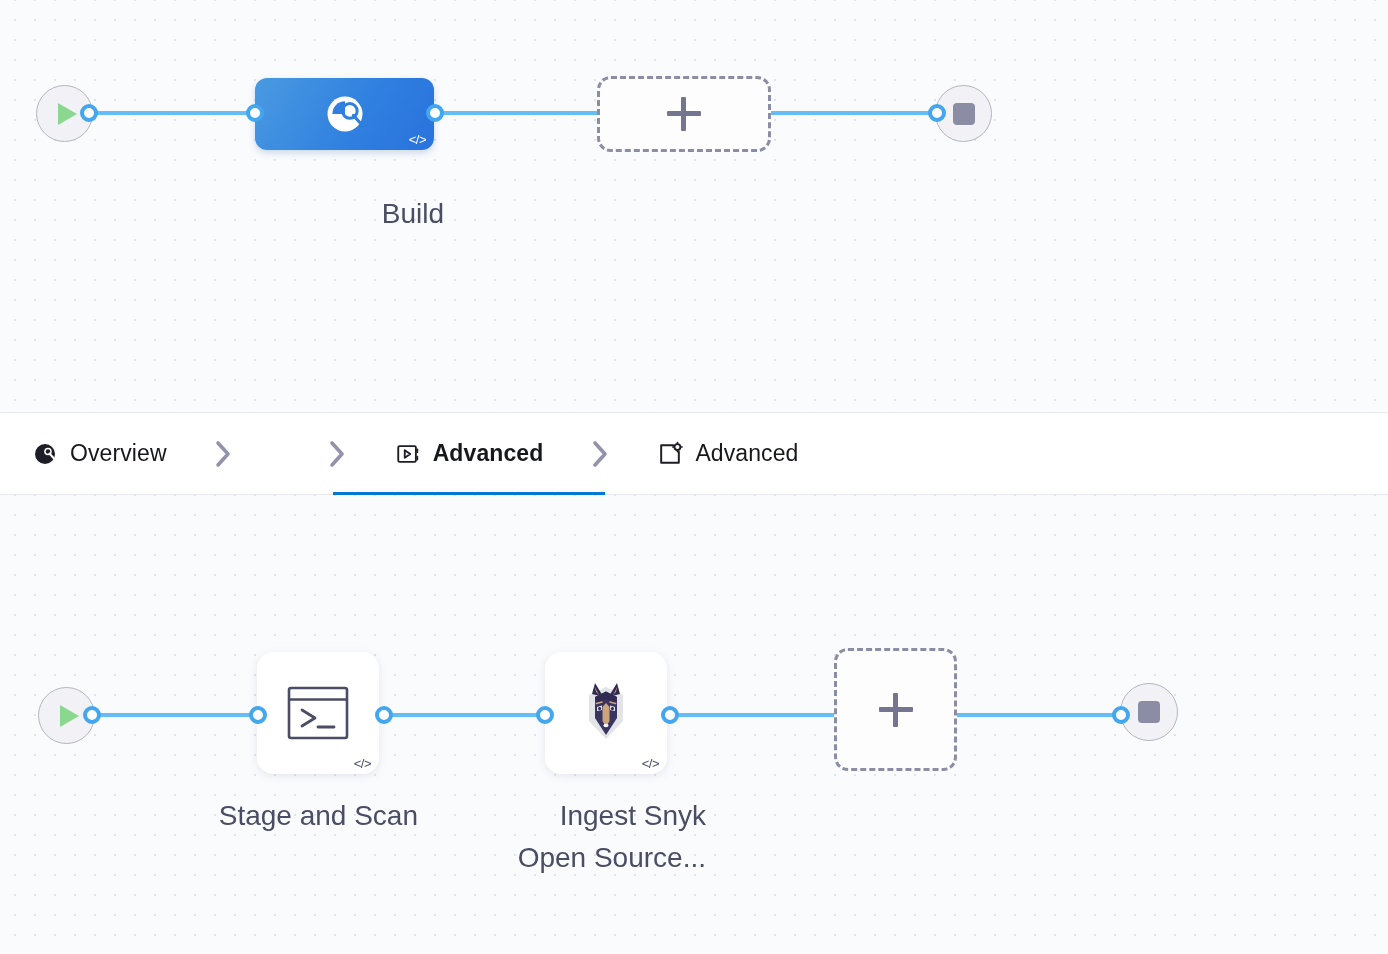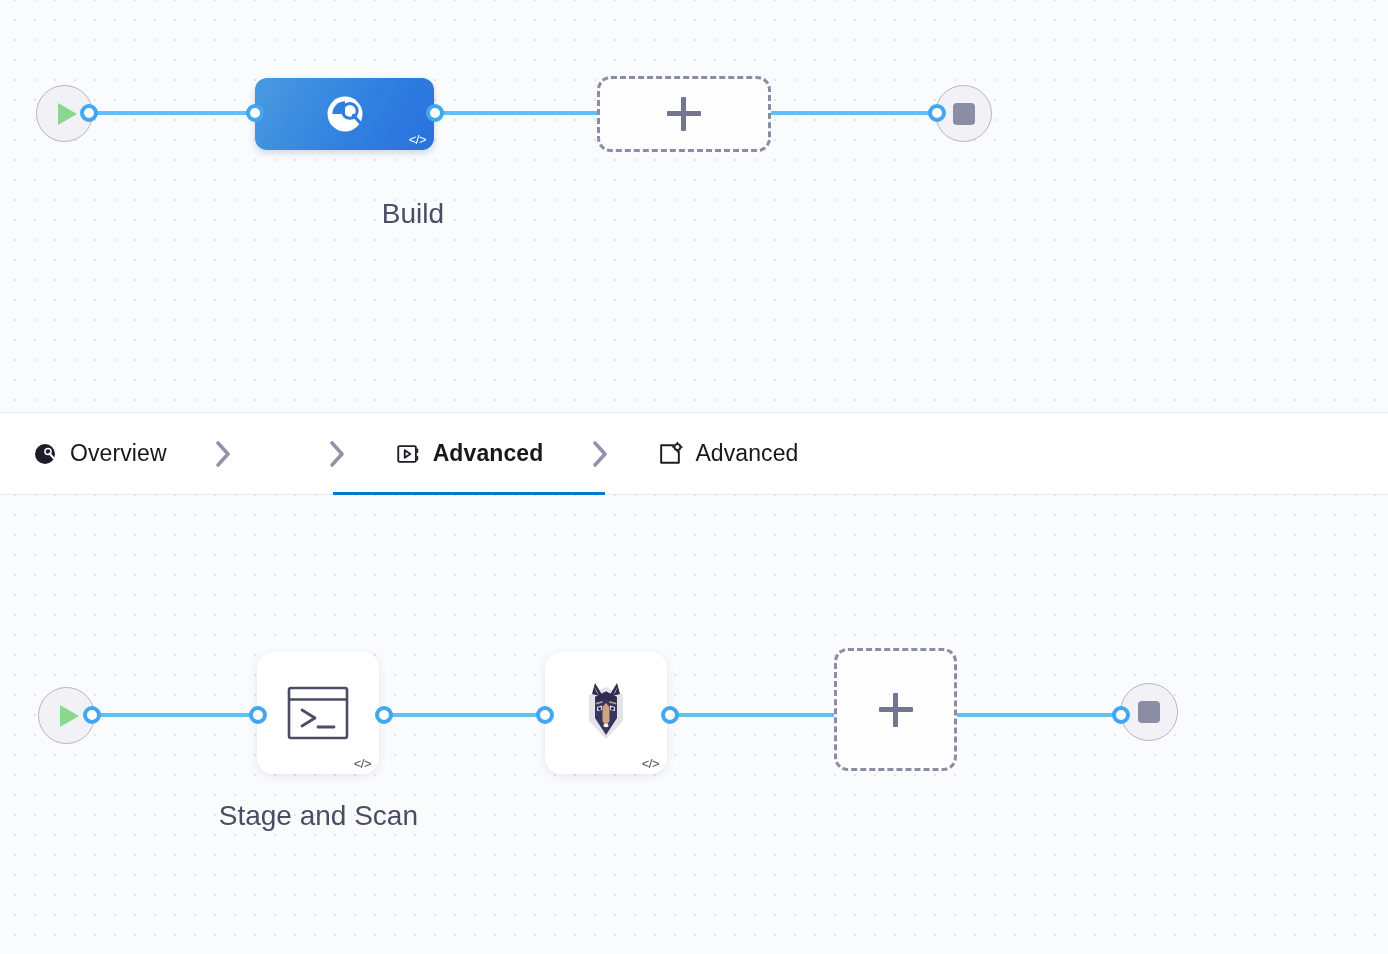--- a/index.html
+++ b/index.html
@@ -334,20 +334,22 @@
       <path d="M20 26 L25 24.5 L25 29 L20 30 Z" fill="#dfe0e6"></path>
       <path d="M38 26 L33 24.5 L33 29 L38 30 Z" fill="#dfe0e6"></path>
       <ellipse cx="22.6" cy="27.5" rx="1.6" ry="1.5" fill="#2f2b52"></ellipse>
       <ellipse cx="35.4" cy="27.5" rx="1.6" ry="1.5" fill="#2f2b52"></ellipse>
       <path d="M19.5 22.5 L25 21 M38.5 22.5 L33 21" stroke="#cda47b" stroke-width="1.6" stroke-linecap="round" fill="none"></path>
     </svg>
     <span class="code-badge dark">&lt;/&gt;</span>
   </div>
   <div class="port" style="left:536px; top:211px;"></div>
   <div class="port" style="left:661px; top:211px;"></div>
+  <div class="node-label" style="left:506px; top:300px; width:200px;">Ingest Snyk
+Open Source...</div>
 
   <div class="dashed-node" style="left:834px; top:654px; width:123px; height:123px; top:153px;">
     <div class="plus"></div>
   </div>
 
   <div class="term-circle" style="left:1120px; top:188px; width:58px; height:58px;">
     <div class="stop-sq"></div>
   </div>
   <div class="port" style="left:1112px; top:211px;"></div>
 </div>

